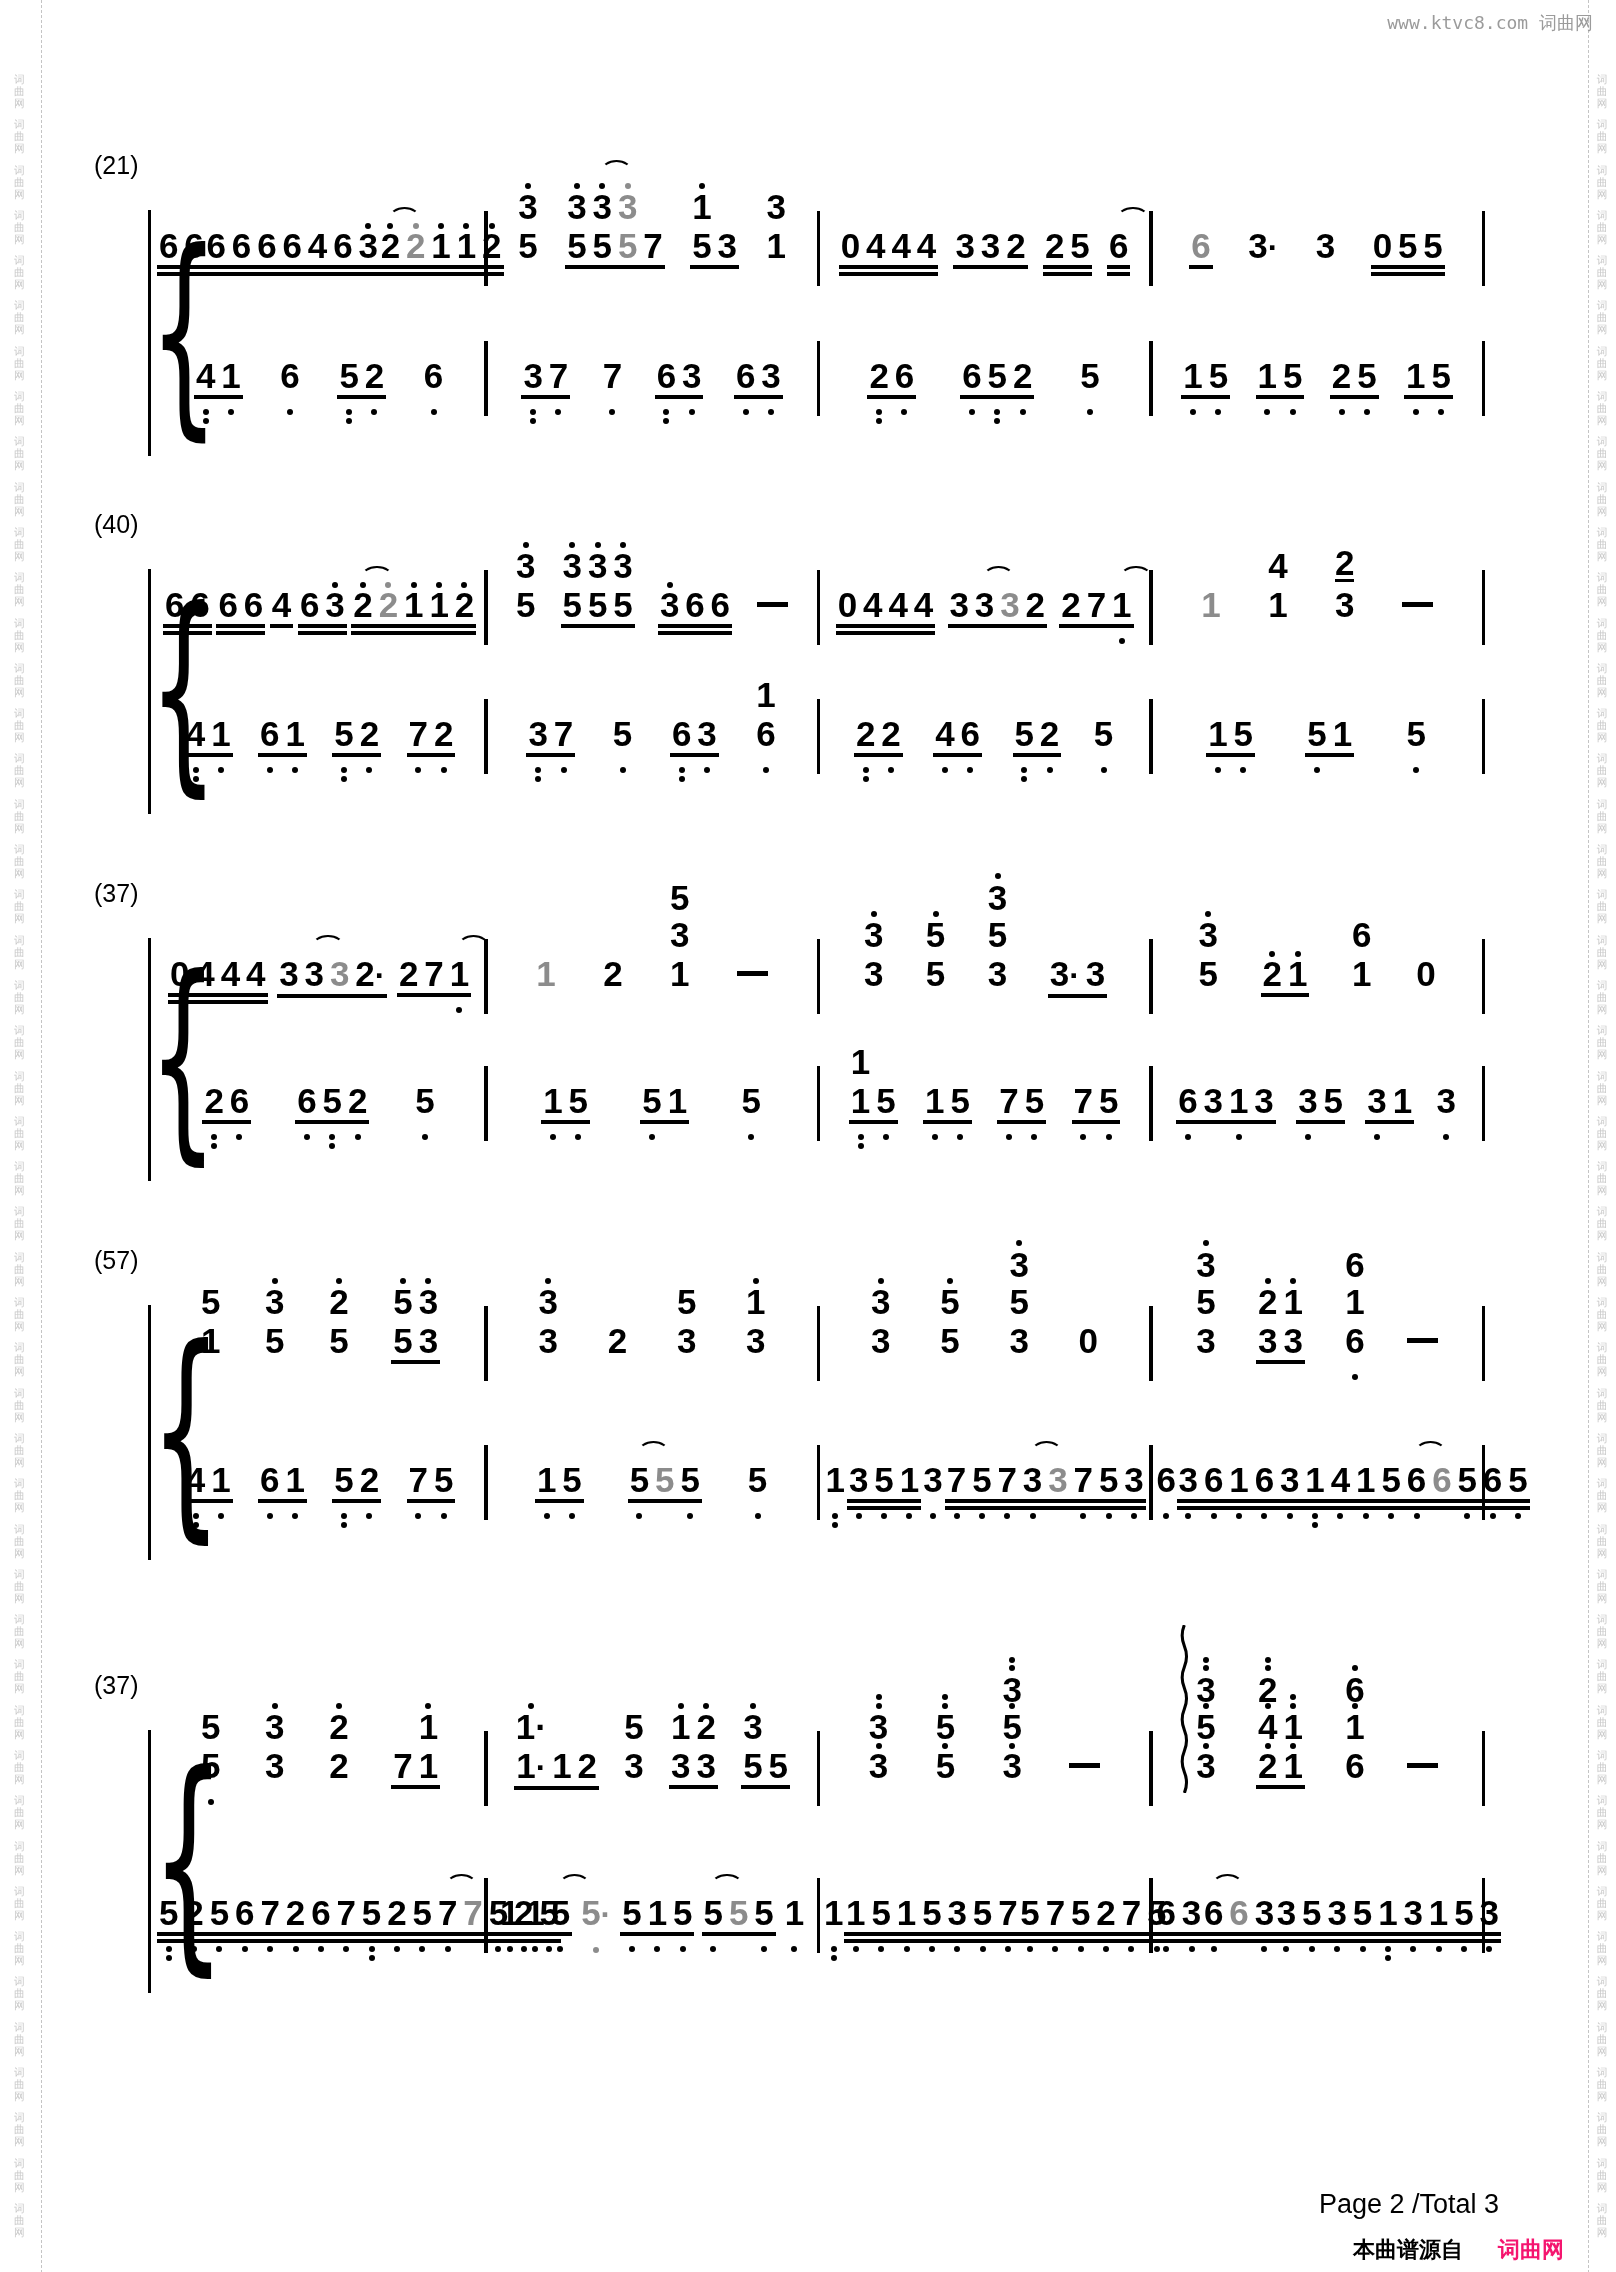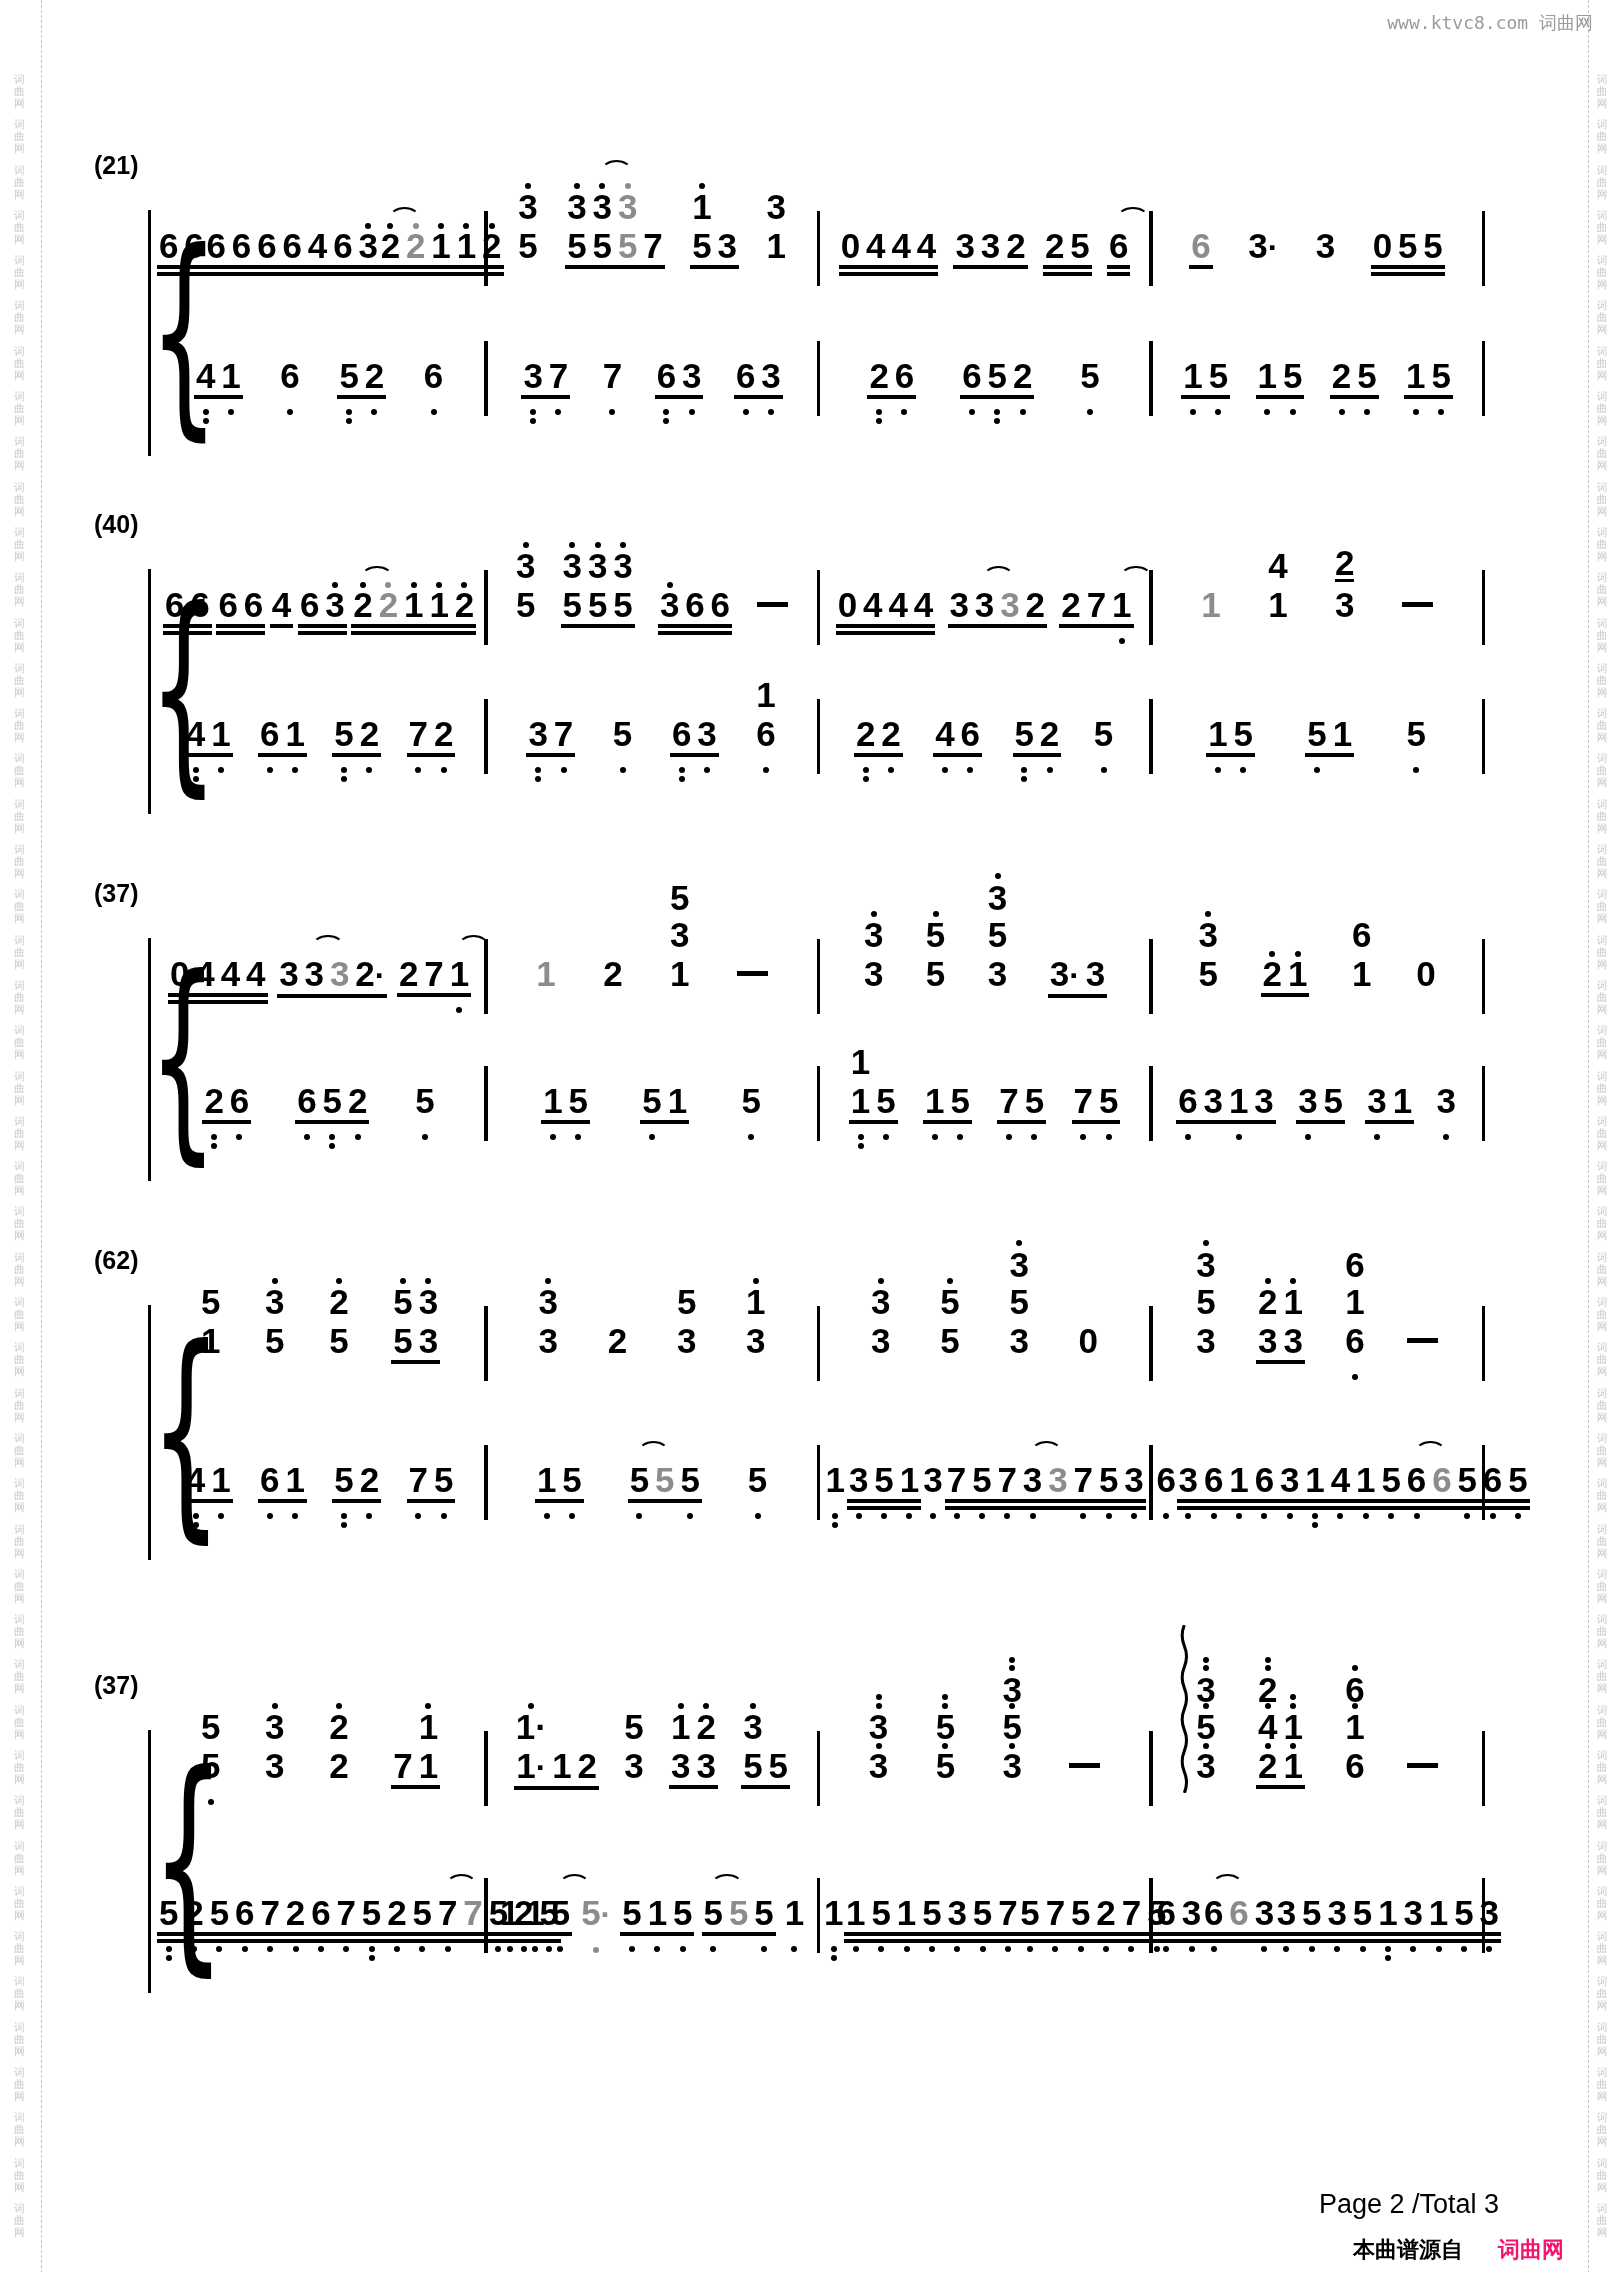--- a/index.html
+++ b/index.html
@@ -13,21 +13,21 @@
   .wm-top{position:absolute;top:10.7px;right:24px;font-family:"DejaVu Sans Mono",monospace;
           font-size:18px;color:#9b9b9b;}
 
   
   .footer-page{position:absolute;left:1319px;top:2189px;font-size:27px;color:#000;}
   .footer-src{position:absolute;right:53px;top:2235px;font-size:22px;font-weight:bold;color:#000;}
   .footer-src .brand{margin-left:35px;}
 
   
   .system{position:absolute;left:155px;width:1330px;}
-  .mnum{position:absolute;left:-61px;top:-79px;font-size:25px;color:#000;font-weight:bold;}
+  .mnum{position:absolute;left:-61px;top:-79px;font-size:25px;color:#000;}
   .brace{position:absolute;display:block;transform:scaleX(.5);transform-origin:center;
          font-family:"DejaVu Sans",sans-serif;color:#000;}
   .sysline{position:absolute;left:-6.7px;width:2.7px;background:#000;}
   .staff{position:absolute;left:0;width:100%;display:flex;align-items:flex-start;}
   .m{flex:1;min-width:0;display:flex;justify-content:space-evenly;align-items:flex-start;padding:0 2.7px;}
   .bar{flex:none;width:3.3px;background:#000;height:75px;margin-top:-18.6px;}
   .g{display:inline-flex;gap:3.3px;position:relative;}
   .note{display:inline-block;position:relative;text-align:center;padding:0 1.3px;color:#000;}
   .note.gray{color:#8c8c8c;}
   .dg{font-size:35px;line-height:32px;font-weight:bold;white-space:nowrap;}
@@ -1346,21 +1346,21 @@
           <span class="g">
             <span class="note"><span class="dg">3</span><span class="db">
                 <i class="dot"></i>
               </span></span>
           </span>
         </span>
         <span class="bar"></span>
       </div>
     </div>
     <div class="system" style="top:1325px">
-      <div class="mnum">(62)</div>
+      <div class="mnum">(57)</div>
       <span class="brace" style="left:-41px;top:-23px;height:258px;font-size:227px;line-height:258px">{</span>
       <i class="sysline" style="top:-20px;height:255px"></i>
       <div class="staff" style="top:0px">
         <span class="m">
           <span class="g">
             <span class="note"><span class="stk" style="bottom:calc(100% + 6.7px)">
                 <span class="sdg">5</span>
               </span><span class="dg">1</span></span>
           </span>
           <span class="g">

